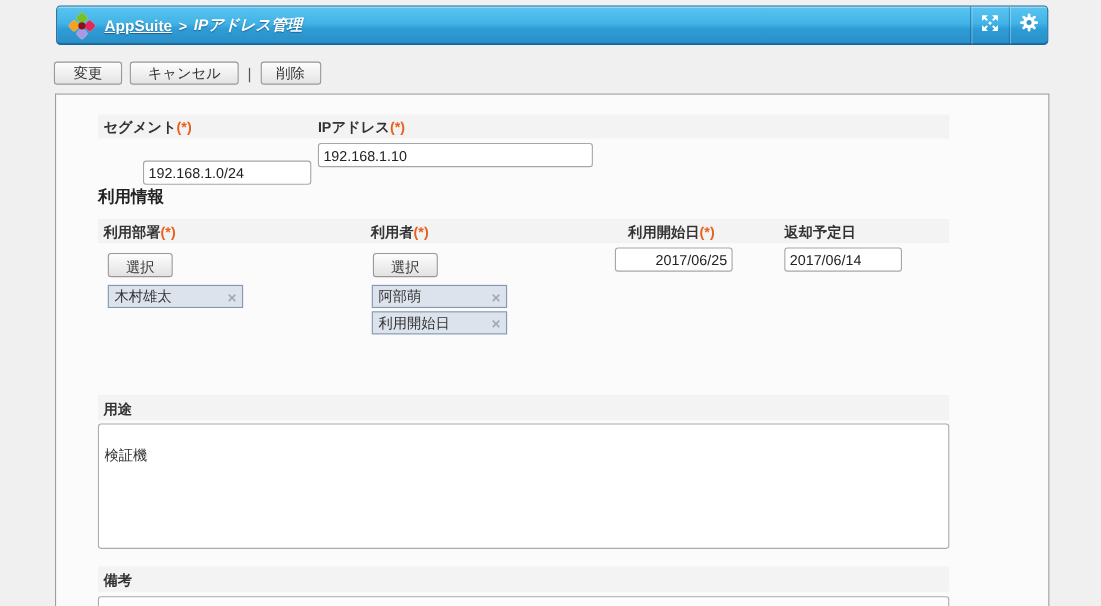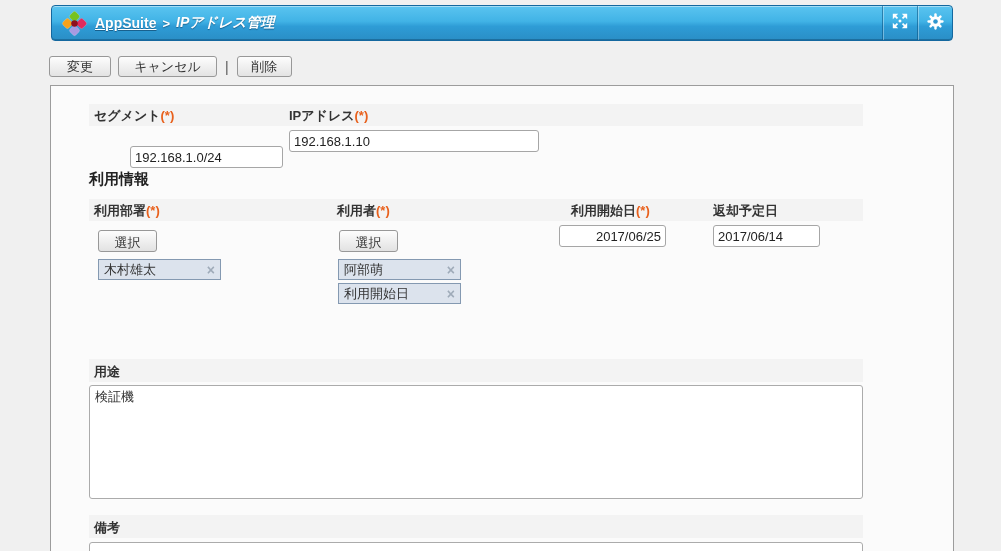--- a/index.html
+++ b/index.html
@@ -60,21 +60,21 @@
     font-family:inherit;padding:3px;text-align:center;
   }
   .tag{
     position:absolute;box-sizing:border-box;width:123px;height:21px;background:#dce3ed;
     border:1px solid #8499b1;display:flex;align-items:center;padding:0 5px;font-size:13px;color:#333;
   }
   .tag-text{flex:1;overflow:hidden;white-space:nowrap;}
   .tag-x{color:#9fabb9;font-weight:bold;font-size:14px;line-height:1;cursor:pointer;}
   .ftext{
     position:absolute;box-sizing:border-box;border:1px solid #ababab;border-radius:3px;background:#fff;
-    font-size:13px;color:#333;padding:2px 5px;resize:none;font-family:inherit;overflow:hidden;
+    font-size:13px;color:#333;padding:19px 5px;resize:none;font-family:inherit;overflow:hidden;
   }
 </style>
 </head>
 <body>
 
 <div class="stage">
 
   <div class="header">
     <span class="logo">
       <svg width="27" height="27" viewBox="0 0 28 28" aria-hidden="true">

